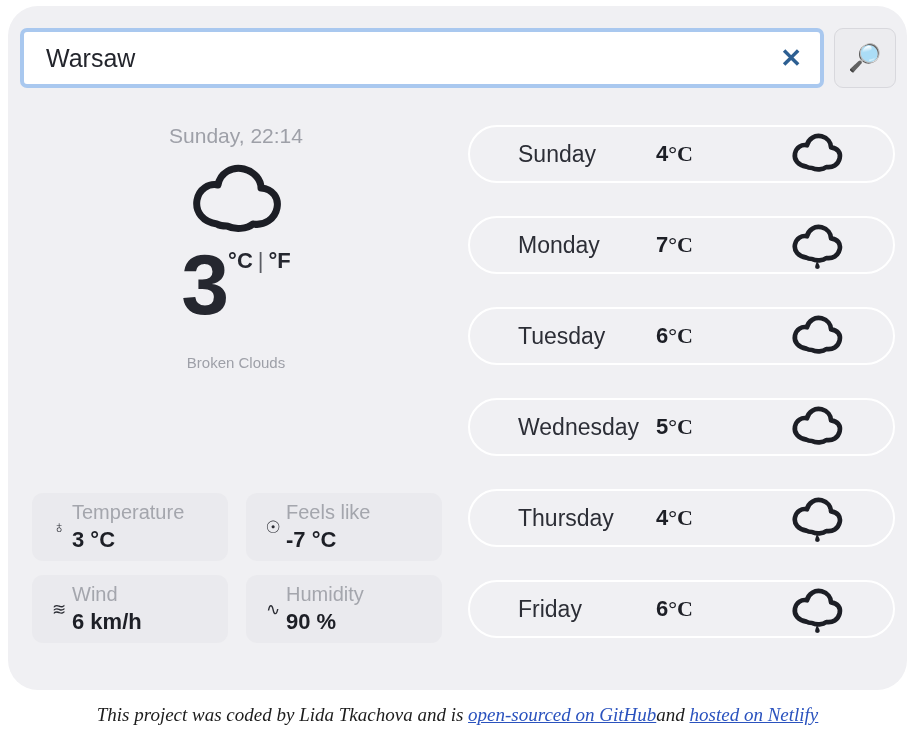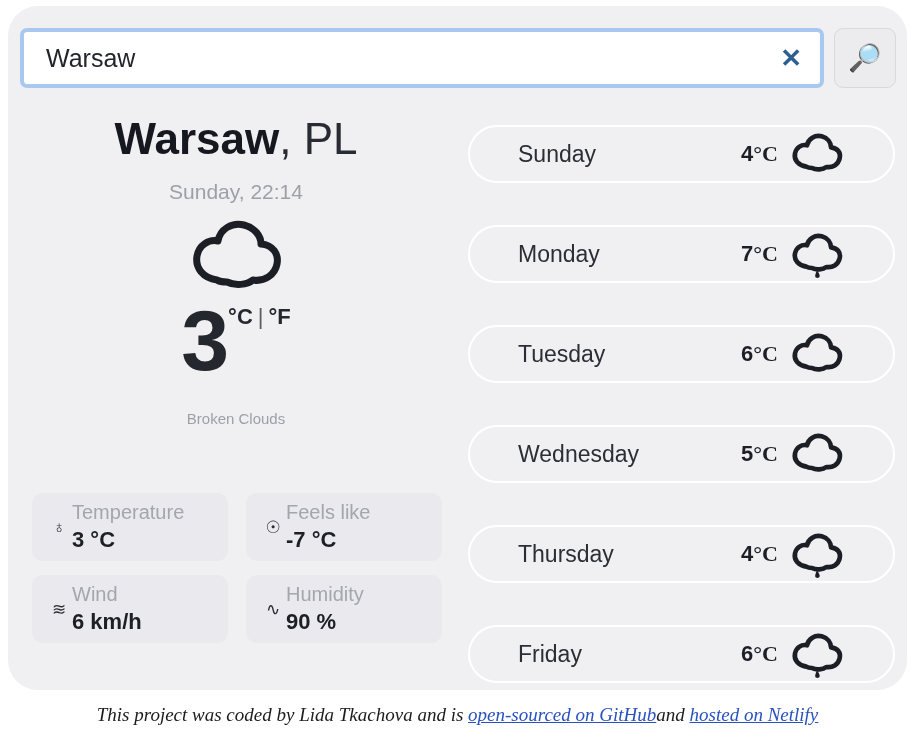--- a/index.html
+++ b/index.html
@@ -197,33 +197,33 @@
     left: 460px;
     top: 119px;
     width: 427px;
   }
   .forecast-row {
     height: 58px;
     border: 2px solid #ffffff;
     border-radius: 29px;
     display: flex;
     align-items: center;
-    margin-bottom: 42px;
+    margin-bottom: 33px;
     box-sizing: border-box;
   }
   .forecast-day {
     flex: 0 0 186px;
     padding-left: 48px;
     font-size: 23px;
     color: #2c2e36;
     box-sizing: border-box;
   }
   .forecast-temp {
     flex: 0 0 122px;
-    text-align: right;
+    text-align: left;
     font-size: 22px;
     font-weight: bold;
     color: #1d1f26;
   }
   .forecast-temp .deg {
     font-family: "Liberation Serif", serif;
     font-weight: bold;
   }
   .forecast-icon {
     flex: 1 1 auto;
@@ -259,23 +259,20 @@
       <input id="search-input" type="text" value="Warsaw" style="">
       <span id="search-clear">✕</span>
     </div>
     <button id="search-submit" type="submit">
       <span>🔎</span>
     </button>
   </form>
 
   <div id="current-panel">
 
-    <h1 id="city-name">
-      <span class="city-main">Warsaw</span><span>, PL</span>
-    </h1>
 
     <div id="current-datetime">Sunday, 22:14</div>
 
     <div id="current-icon-row">
       <svg width="98" height="72" viewBox="0 0 98 72">
         <path d="M30 62 C16 60 8 50 10 38 C12 27 22 21 31 23 C33 11 45 4 57 7
                  C68 10 74 18 74 26 C86 27 92 36 90 46 C88 57 77 64 66 62
                  C60 67 48 68 40 64 C37 64 33 64 30 62 Z" fill="none" stroke="#1c1e25" stroke-width="7" stroke-linejoin="round" stroke-linecap="round"></path>
       </svg>
     </div>

